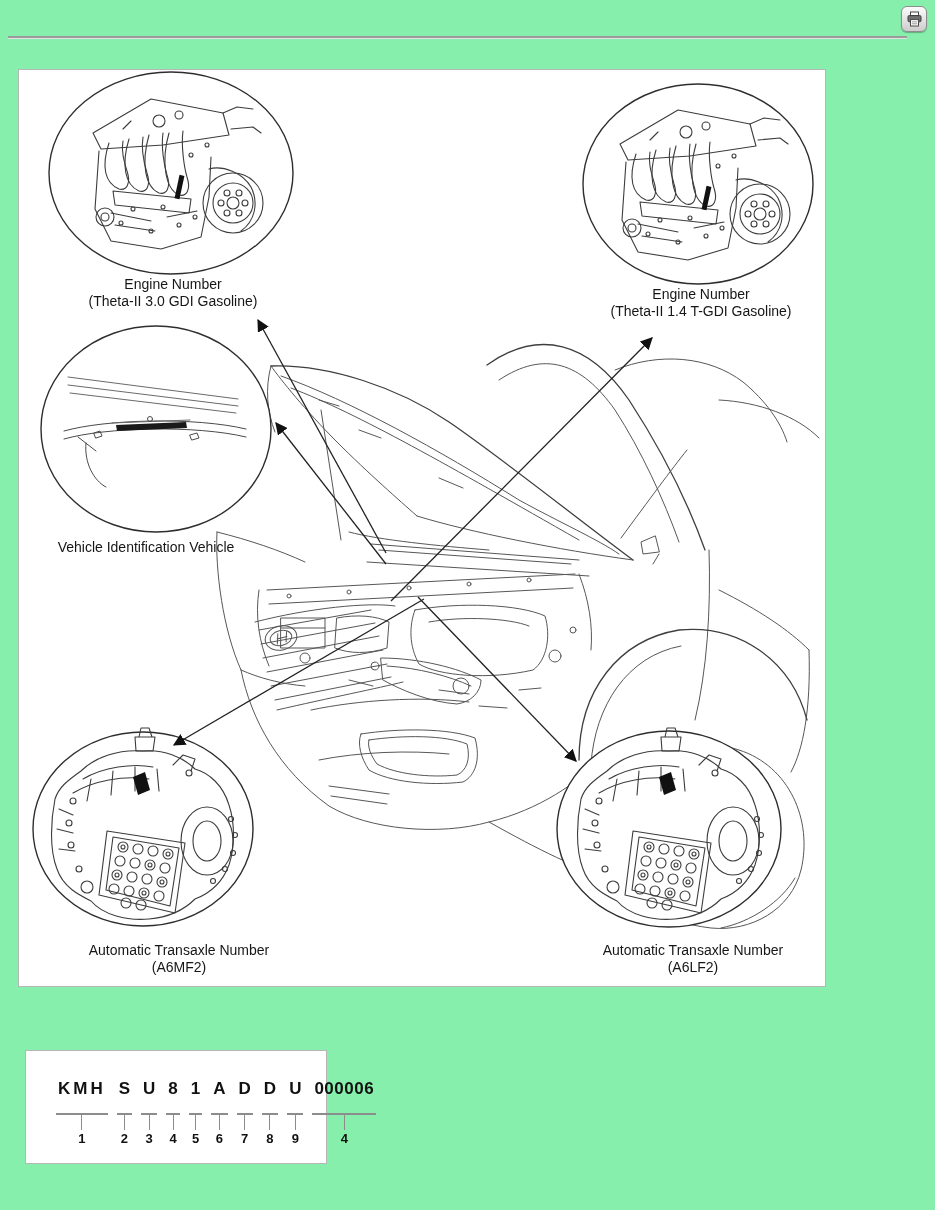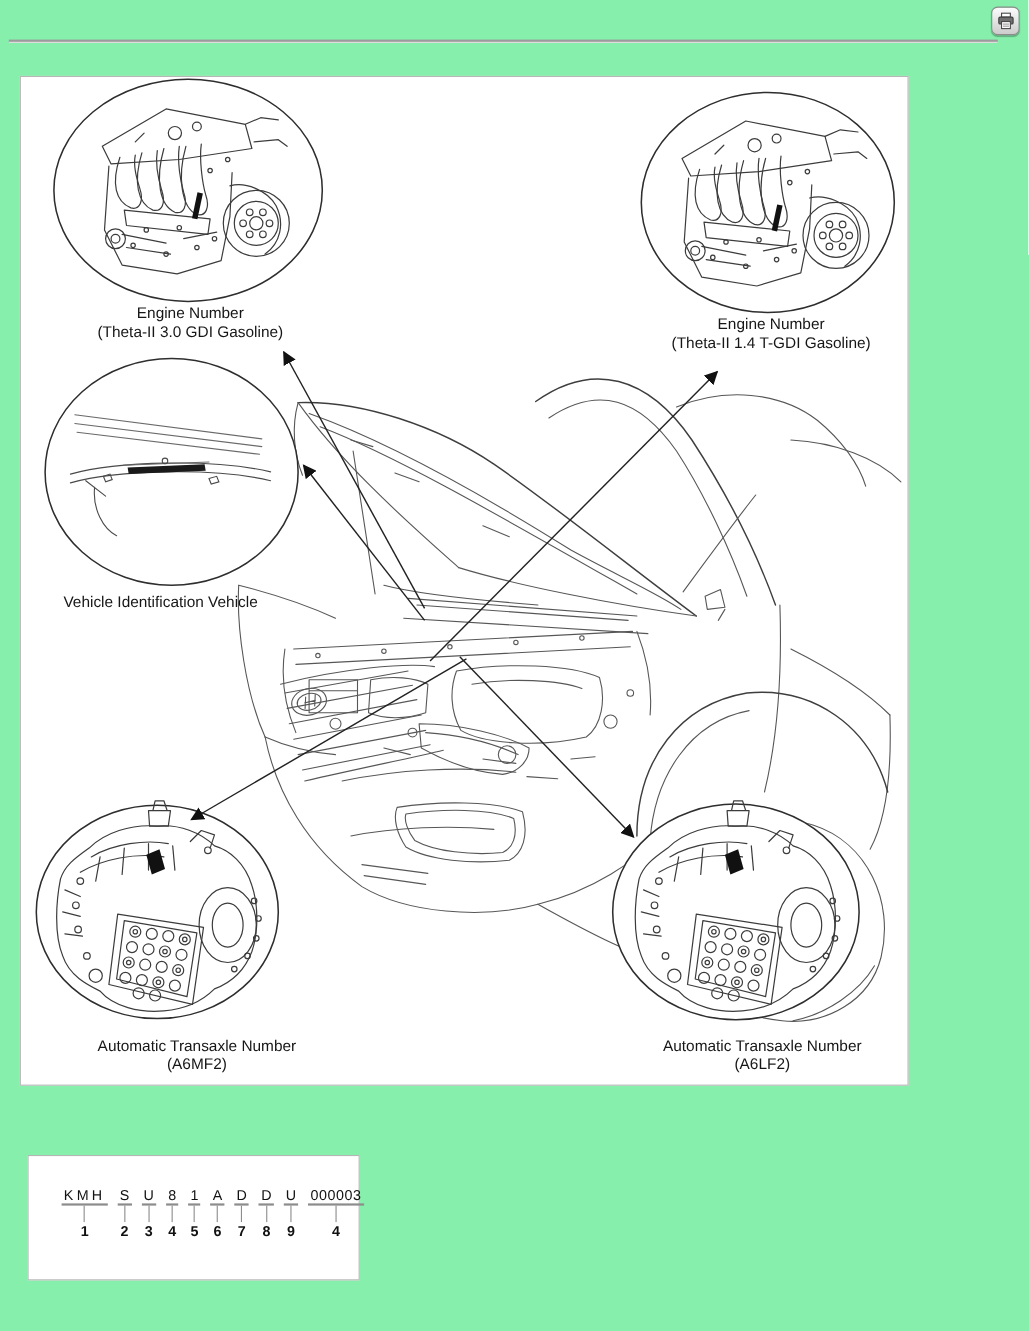--- a/index.html
+++ b/index.html
@@ -23,22 +23,22 @@
   .co-engine24{left:32px;top:206px;width:244px}
   .co-engine20t{left:560px;top:216px;width:244px}
   .co-vin{left:-3px;top:469px;width:260px}
   .co-a6mf2{left:38px;top:872px;width:244px}
   .co-a6lf2{left:552px;top:872px;width:244px}
 
   .vin-box{position:absolute;left:25px;top:1050px;width:300px;height:112px;
         border:1px solid #b6b6b6;background:#fff}
   .vin-row{position:absolute;left:30px;top:28px;display:flex;gap:9px;align-items:flex-start}
   .vcell{display:flex;flex-direction:column;align-items:center}
-  .vchar{font-weight:400;font-size:13px;color:#111;
-        border-bottom:2px solid #8c8c8c;padding:0 2px 0 2px;white-space:nowrap}
+  .vchar{font-weight:700;font-size:17px;color:#111;
+        border-bottom:2px solid #8c8c8c;padding:0 2px 14px 2px;white-space:nowrap}
   .kmh .vchar{letter-spacing:3px}
   .serial .vchar{letter-spacing:.5px}
   .vtick{width:1px;height:15px;background:#8c8c8c}
   .vnum{font-weight:700;font-size:13px;margin-top:1px;color:#111}
 </style>
 </head>
 <body>
 
 <div class="page">
 
@@ -317,20 +317,20 @@
         <div class="vchar">D</div>
         <div class="vtick"></div>
         <div class="vnum">8</div>
       </div>
       <div class="vcell">
         <div class="vchar">U</div>
         <div class="vtick"></div>
         <div class="vnum">9</div>
       </div>
       <div class="vcell serial">
-        <div class="vchar">000003</div>
+        <div class="vchar">000006</div>
         <div class="vtick"></div>
         <div class="vnum">4</div>
       </div>
     </div>
   </div>
 
 </div>
 
 </body></html>

